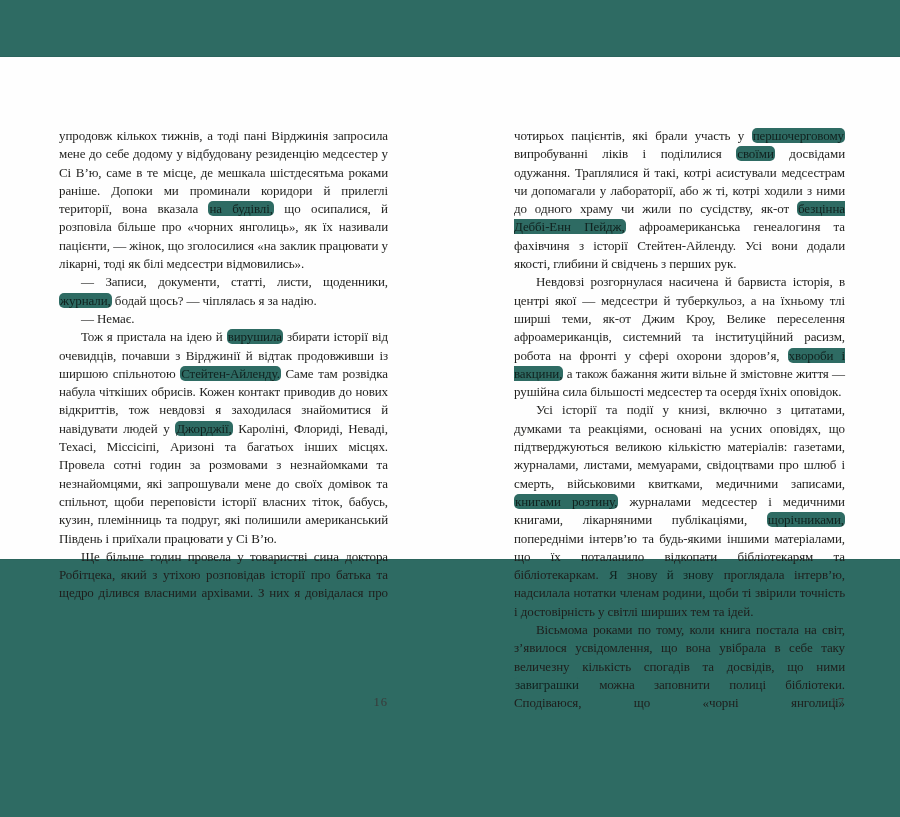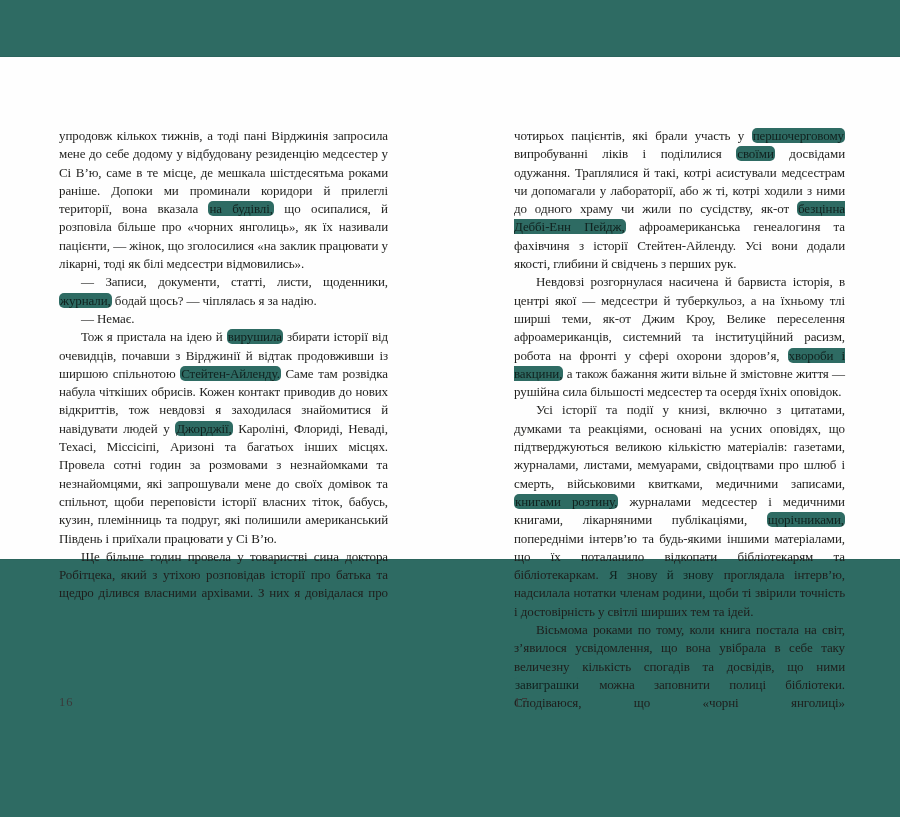--- a/index.html
+++ b/index.html
@@ -52,21 +52,21 @@
   .hl {
     background: #2e6b63;
     color: #10211e;
     border-radius: 5px;
     padding: 0 1px;
   }
 
   .pagenum {
     position: absolute;
     top: 638px;
-    text-align: left;
+    text-align: right;
     font-size: 12.5px;
     letter-spacing: 1px;
     color: #3a3a3a;
   }
   .pagenum.left  { left: 59px;  width: 329px; }
   .pagenum.right { left: 514px; width: 331px; }
 </style>
 </head>
 <body>
 

